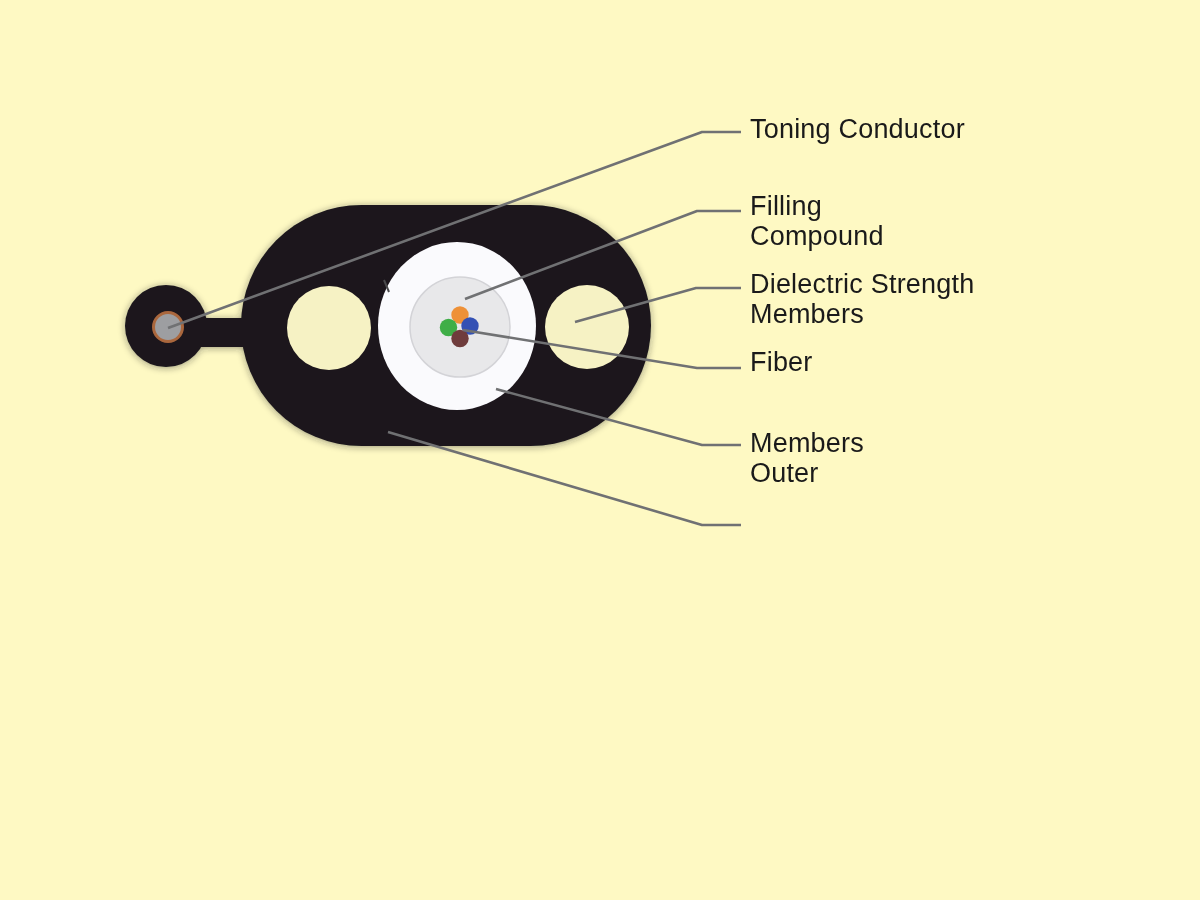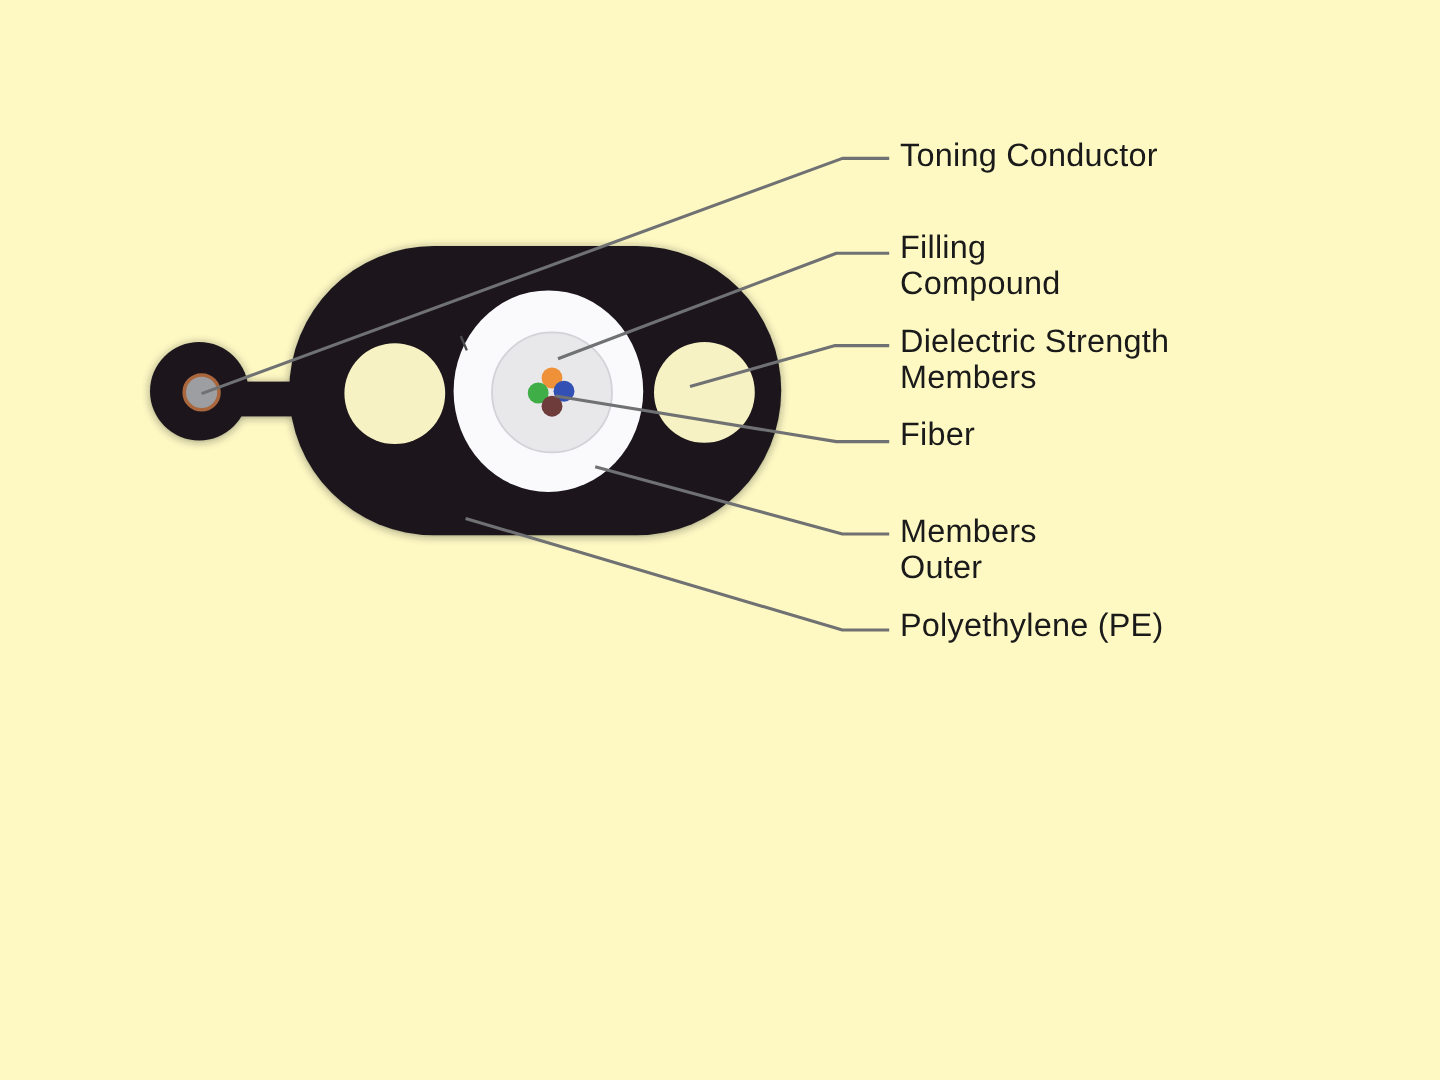--- a/index.html
+++ b/index.html
@@ -84,16 +84,15 @@
   <div class="callout" style="top:348px">
     <span>Fiber</span>
   </div>
 
   <div class="callout" style="top:429px">
     <span>Members</span>
     <span>Outer</span>
   </div>
 
   <div class="callout" style="top:507px">
-    <span>Polyethylene (PE)</span>
   </div>
 
 </div>
 
 </body></html>

